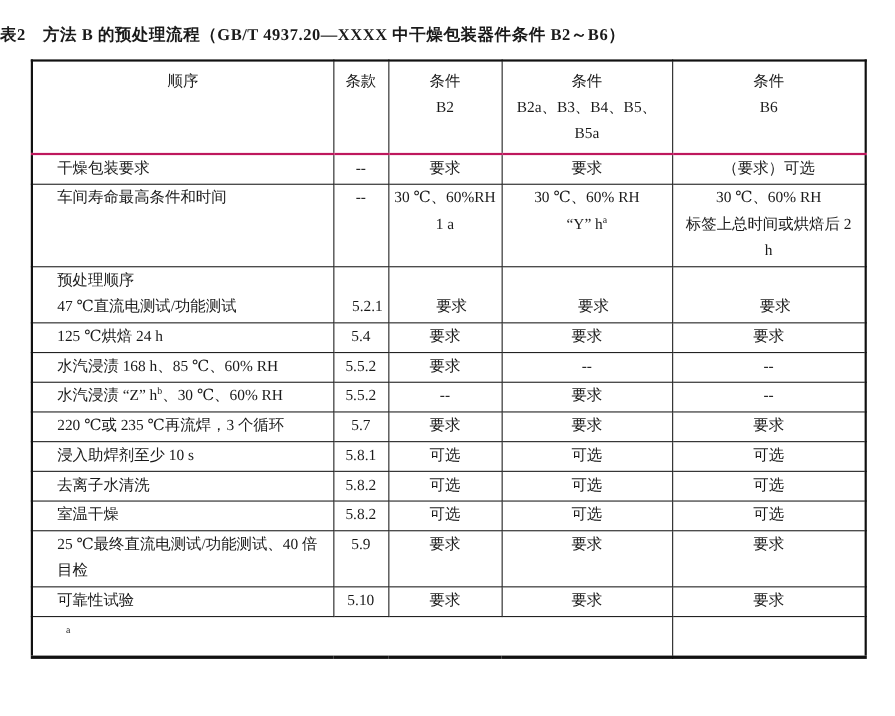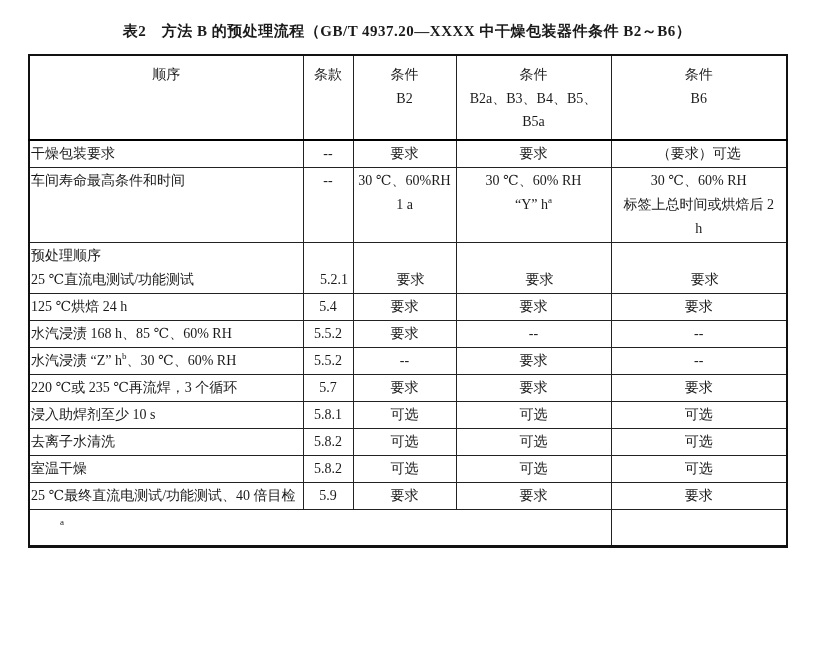--- a/index.html
+++ b/index.html
@@ -2,21 +2,21 @@
 <html><head>
 <meta charset="utf-8">
 <style>
   html,body{margin:0;padding:0;}
   body{
     width:814px;height:651px;overflow:hidden;background:#ffffff;
     font-family:"Liberation Serif","DejaVu Serif",serif;
     color:#1a1a1a;
   }
   .title{
-    text-align:center;font-weight:bold;font-size:15px;
+    font-weight:bold;font-size:15px;
     padding-top:22px;margin-bottom:13px;letter-spacing:0.5px;
   }
   table.tbl{
     border-collapse:collapse;table-layout:fixed;
     margin-left:28px;width:758px;
     border:2px solid #111;border-bottom:3px solid #111;
     font-size:14px;
   }
   .tbl th,.tbl td{
     border:1px solid #222;
@@ -24,23 +24,23 @@
     text-align:center;
     line-height:24px;
     vertical-align:middle;
     overflow:hidden;
   }
   .tbl thead th{
     font-weight:normal;
     vertical-align:top;
     padding-top:7px;padding-bottom:6px;
     line-height:23px;
-    border-bottom:2px solid #000000;
+    border-bottom:2px solid #be185d;
   }
-  td.left{text-align:left;padding-left:1px;}
+  td.left{text-align:left;padding-left:22px;}
   td.vtop{vertical-align:top;}
   td.vbot{vertical-align:bottom;padding-left:16px;}
   sup{font-size:9px;line-height:0;}
   td.fnote{padding:5px 4px 6px 30px;text-align:left;}
   .fnote .fline{line-height:24px;}
   .fnote sup{margin-right:5px;}
   .line{min-height:24px;}
 </style>
 </head>
 <body>
@@ -98,21 +98,21 @@
       </td>
       <td class="vtop">
         <div class="line">30 ℃、60% RH</div>
         <div class="line">标签上总时间或烘焙后 2</div>
         <div class="line">h</div>
       </td>
     </tr>
     <tr>
       <td class="left vtop">
         <div class="line">预处理顺序</div>
-        <div class="line">25 ℃直流电测试/功能测试</div>
+        <div class="line">47 ℃直流电测试/功能测试</div>
       </td>
       <td class="vbot">5.2.1</td>
       <td class="vbot">要求</td>
       <td class="vbot">要求</td>
       <td class="vbot">要求</td>
     </tr>
     <tr>
       <td class="left">125 ℃烘焙 24 h</td>
       <td>5.4</td>
       <td>要求</td>
@@ -162,20 +162,27 @@
       <td>可选</td>
     </tr>
     <tr>
       <td class="left vtop">25 ℃最终直流电测试/功能测试、40 倍目检</td>
       <td class="vtop">5.9</td>
       <td class="vtop">要求</td>
       <td class="vtop">要求</td>
       <td class="vtop">要求</td>
     </tr>
     <tr>
+      <td class="left">可靠性试验</td>
+      <td>5.10</td>
+      <td>要求</td>
+      <td>要求</td>
+      <td>要求</td>
+    </tr>
+    <tr>
       <td class="fnote" colspan="4">
         <div class="fline"><sup>a</sup></div>
 
       </td>
       <td></td>
     </tr>
   </tbody>
 </table>
 
 </body></html>

